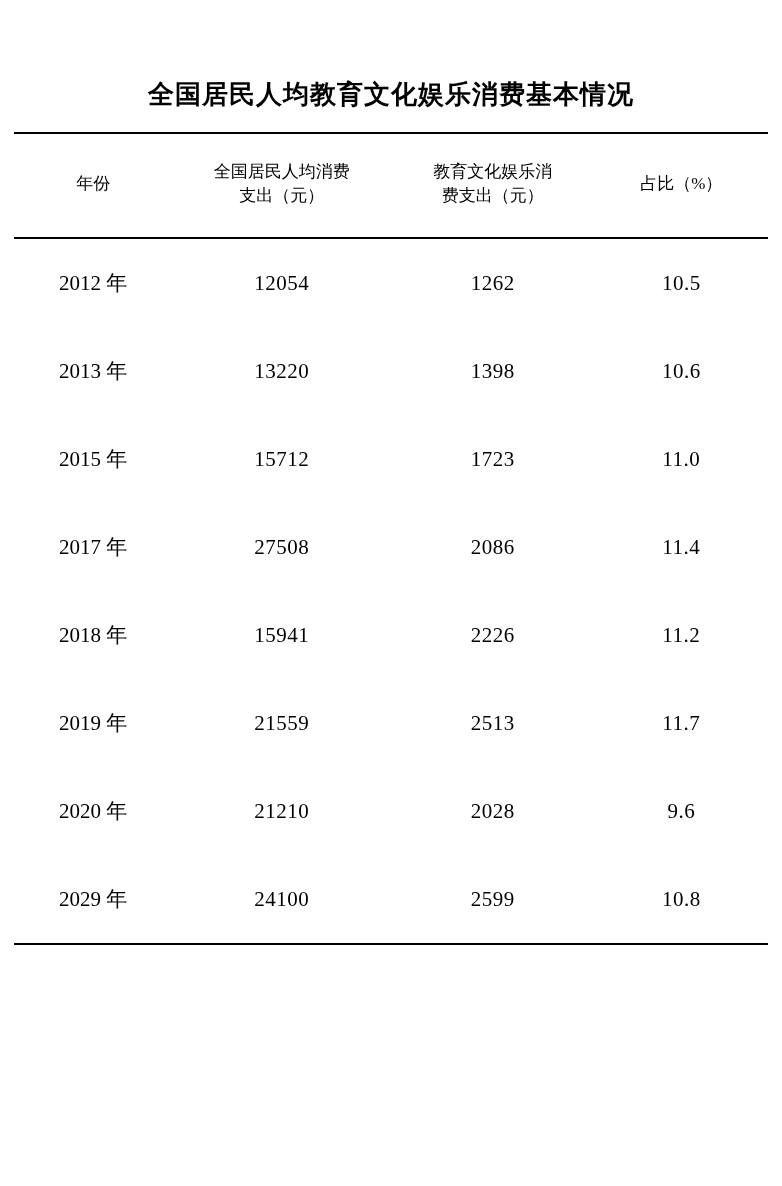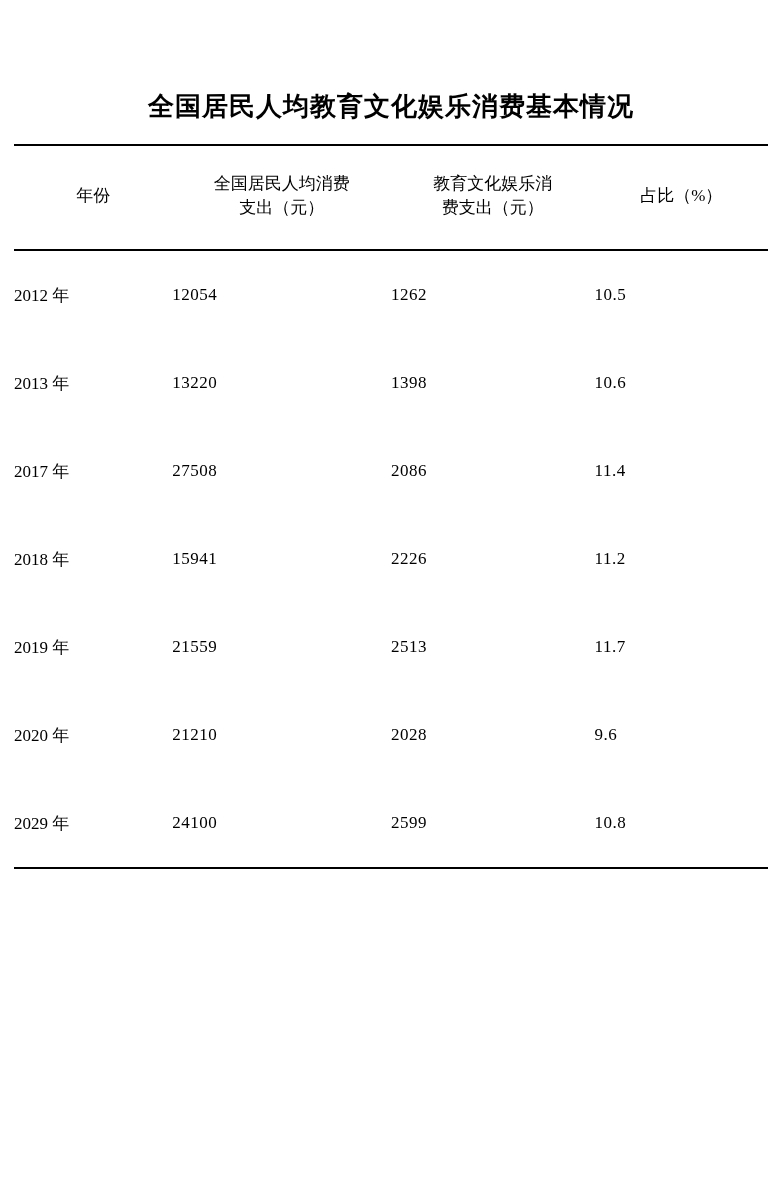--- a/index.html
+++ b/index.html
@@ -11,21 +11,21 @@
     width: 782px;
     height: 1186px;
     font-family: "Liberation Serif", "DejaVu Serif", serif;
     color: #000000;
     -webkit-font-smoothing: antialiased;
   }
   .page {
     width: 782px;
     height: 1186px;
     box-sizing: border-box;
-    padding: 12px 14px;
+    padding: 0 14px;
     position: relative;
   }
   .title {
     text-align: center;
     font-size: 26px;
     font-weight: 700;
     letter-spacing: 1px;
     padding-top: 78px;
     padding-bottom: 20px;
     line-height: 1.3;
@@ -43,22 +43,22 @@
     vertical-align: middle;
     text-align: center;
   }
   .rule-top {
     border-top: 2.5px solid #000;
   }
   .rule-mid {
     border-top: 2.5px solid #000;
   }
   table.data-table tbody td {
-    font-size: 17px;
-    text-align: left;
+    font-size: 21px;
+    text-align: center;
     padding: 0;
     height: 88px;
     vertical-align: middle;
     font-family: "Liberation Serif", "DejaVu Serif", serif;
   }
   .col-year { width: 21%; }
   .col-total { width: 29%; }
   .col-edu { width: 27%; }
   .col-pct { width: 23%; }
   .hdr-year { font-size: 18px; }
@@ -106,20 +106,26 @@
         <td class="rule-mid num">1262</td>
         <td class="rule-mid num">10.5</td>
       </tr>
       <tr>
         <td>2013 年</td>
         <td class="num">13220</td>
         <td class="num">1398</td>
         <td class="num">10.6</td>
       </tr>
       <tr>
+        <td>2015 年</td>
+        <td class="num">15712</td>
+        <td class="num">1723</td>
+        <td class="num">11.0</td>
+      </tr>
+      <tr>
         <td>2017 年</td>
         <td class="num">27508</td>
         <td class="num">2086</td>
         <td class="num">11.4</td>
       </tr>
       <tr>
         <td>2018 年</td>
         <td class="num">15941</td>
         <td class="num">2226</td>
         <td class="num">11.2</td>

